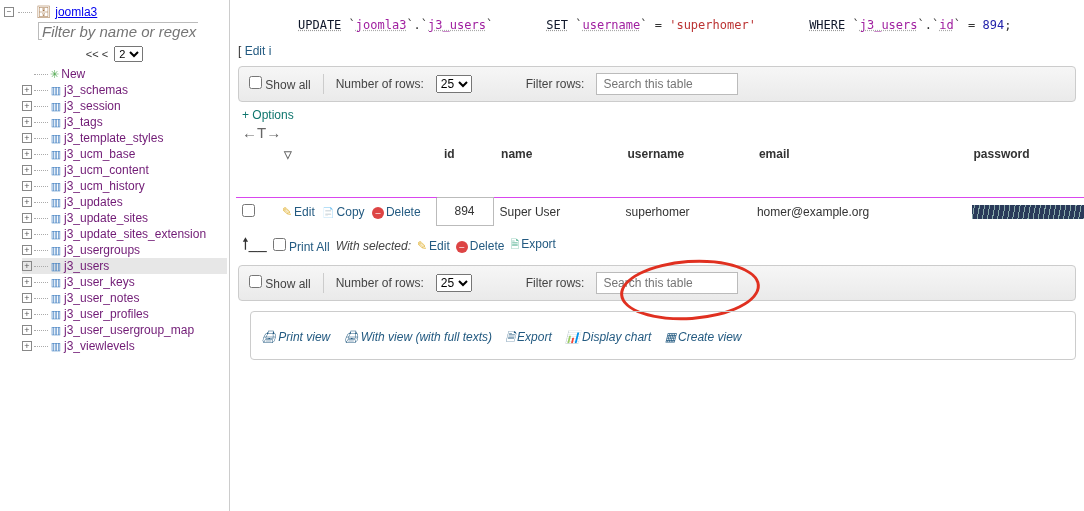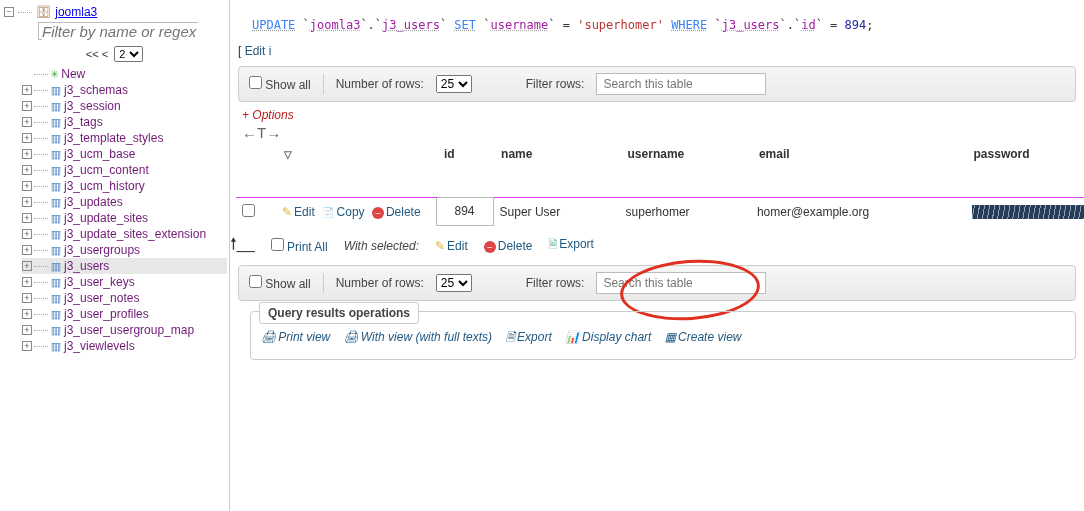--- a/index.html
+++ b/index.html
@@ -25,45 +25,45 @@
 .tree-item .new-icon { color: #5a5; font-size: 11px; }
 .tree-item a { color: #701a75; text-decoration: none; }
 .dots { display:inline-block; width:14px; border-bottom:1px dotted #aaa; height:1px; vertical-align:middle; margin-right:0px; }
 
 
 .main { flex: 1; padding: 0; overflow: hidden; position: relative; }
 .topbar { background: #e8edf1; padding: 4px 8px; text-align: right; color: #666; }
 .topbar a { color: #235a81; text-decoration: none; }
 .topbar label { margin-right: 6px; }
 .sqlbox { background: #fff; margin: 16px 8px 8px 20px; font-family: monospace; font-size: 12px; padding: 2px; }
-.sqlbox .kw { color: #3b82f6; text-decoration: underline; text-decoration-style: dotted; text-decoration-color: #999; }
+.sqlbox .kw { color: #0f172a; text-decoration: underline; text-decoration-style: dotted; text-decoration-color: #999; margin-left: 46px; }
 .sqlbox .bt { color: #a020a0; text-decoration: underline; text-decoration-style: dotted; text-decoration-color: #aaa; }
 .sqlbox .str { color: #b33; }
 .sqlbox .num { color: #22a; }
 .editline { text-align: left; padding: 2px 8px; }
 .editline a { color: #235a81; text-decoration: none; }
 .toolbar { border: 1px solid #ccc; border-radius: 4px; background: linear-gradient(#f6f6f6,#eaeaea); margin: 6px 8px; padding: 6px 10px; display: flex; align-items: center; gap: 12px; }
 .toolbar .divider { width: 1px; height: 20px; background: #ccc; }
 .toolbar label { color: #444; }
 .toolbar select { font-size: 12px; }
-.toolbar input[type=text] { border: 1px solid #bbb; padding: 3px 6px; font-size: 12px; width: 170px; color: #888; }
+.toolbar input[type=text] { border: 1px solid #bbb; padding: 3px 6px; font-size: 12px; width: 142px; color: #888; }
 .options { margin: 2px 12px; }
-.options a { color: #b91c1c; text-decoration: none; font-style: italic; }
+.options a { color: #0f766e; text-decoration: none; }
 .sortrow { display:flex; align-items:center; margin: 0 12px; font-size: 15px; color:#666; }
 .table { margin: 0 8px 0 6px; border-collapse: collapse; width: 100%; }
 .table th { text-align: left; color: #333; font-weight: bold; padding: 6px 8px; }
 .table th .sort { color: #666; font-size: 10px; }
 .table tr.data-row td { padding: 6px 6px; border-top: 1px solid #d946ef; vertical-align: middle; }
 .actions a { color: #235a81; text-decoration: none; margin-right: 4px; }
 .icon-edit::before { content: "✎"; color: #e0b030; margin-right: 2px; }
 .icon-copy::before { content: "📄"; font-size: 10px; margin-right: 2px; }
 .icon-del { display:inline-block; width:12px; height:12px; border-radius:50%; background:#d44; color:#fff; text-align:center; line-height:12px; font-size:9px; margin-right:2px; }
 .obscured { height: 14px; background: repeating-linear-gradient(100deg, #2a3a5a 0 2px, #8aa 2px 3px, #2a3a5a 3px 5px); }
 .circle { position: absolute; border: 3px solid #e03020; border-radius: 50%; width: 140px; height: 60px; left: 390px; top: 260px; transform: rotate(-4deg); pointer-events: none; }
-.batch { display: flex; align-items: center; gap: 16px; margin: 6px 0; color: #333; }
+.batch { display: flex; align-items: center; gap: 6px; margin: 6px 12px; color: #333; }
 .batch .arrow { font-size: 16px; }
 .batch em { font-style: italic; color: #444; }
 .batch a { color: #235a81; text-decoration: none; }
 .icon-export::before { content: "🗎"; font-size:11px; color:#4a8; margin-right:2px; }
 .qro { border: 1px solid #ccc; border-radius: 4px; margin: 10px 8px 8px 20px; padding: 16px 10px 10px; position: relative; }
 .qro .legend { position: absolute; top: -10px; left: 8px; background: #fff; border: 1px solid #ccc; border-radius: 3px; padding: 3px 8px; font-weight: bold; color: #444; }
 .qro a { color: #235a81; text-decoration: none; margin-right: 10px; font-style: italic; }
 .qro .ico { margin-right: 2px; }
 </style>
 </head>
@@ -275,21 +275,20 @@
       <label><input type="checkbox" style=""> <span>Show all</span></label>
       <span class="divider"></span>
       <label>Number of rows:</label>
       <select><option>25</option></select>
       <span style="flex:0 0 30px"></span>
       <label>Filter rows:</label>
       <input type="text" placeholder="Search this table" style="">
     </div>
 
     <div class="qro">
-      <div class="legend">Query results operations</div>
       <a href="#"><span class="ico">🖨</span><span>Print view</span></a>
       <a href="#"><span class="ico">🖨</span><span>With view (with full texts)</span></a>
       <a href="#"><span class="ico">🗎</span><span>Export</span></a>
       <a href="#"><span class="ico">📊</span><span>Display chart</span></a>
       <a href="#"><span class="ico">▦</span><span>Create view</span></a>
     </div>
   </div>
 </div>
 
 </body></html>

